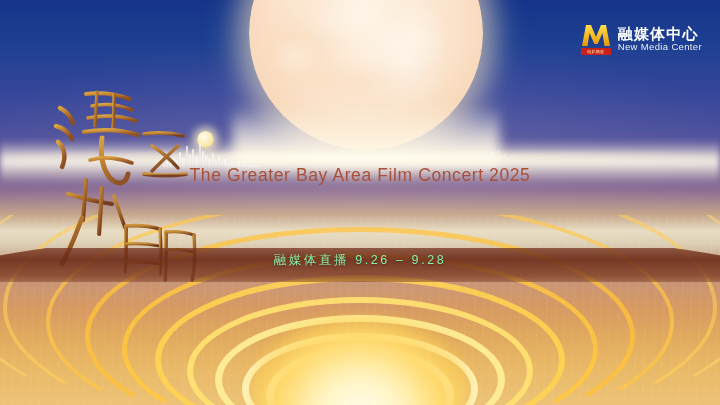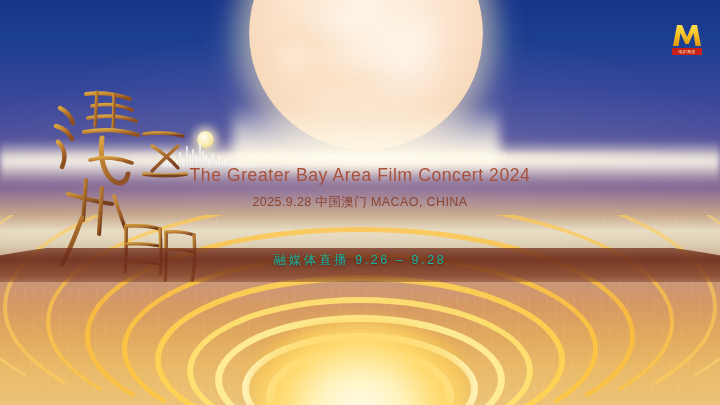--- a/index.html
+++ b/index.html
@@ -160,21 +160,21 @@
       rgba(120,55,34,.0) 0%,
       rgba(118,52,32,.72) 26%,
       rgba(108,44,26,.9) 48%,
       rgba(126,62,36,.78) 74%,
       rgba(150,88,50,.0) 100%);
     filter:blur(.4px);
   }
   .banner-text{
     position:absolute;left:0;right:0;top:254px;text-align:center;
     font-family:"Liberation Sans",sans-serif;
-    font-size:12.5px;letter-spacing:2.6px;color:#14b8a6;
+    font-size:12.5px;letter-spacing:2.6px;color:#86efac;
     text-shadow:0 1px 2px rgba(70,24,10,.6);
     line-height:1;
   }
 
   
   .logo{position:absolute;right:18px;top:24px;display:flex;align-items:center;gap:7px;}
   .logo-mark{position:relative;width:30px;height:30px;}
   .logo-m{width:30px;height:23px;display:block;}
   .logo-badge{
     position:absolute;left:0;bottom:-1px;width:30px;height:7px;
@@ -355,22 +355,21 @@
         <path d="M114 164 C124 163 134 164 142 167" stroke-width="3.4"></path>
         <path d="M114 182 C124 181 134 182 142 184" stroke-width="3"></path>
         <path d="M142 167 C143 184 143 200 140 212" stroke-width="3.4"></path>
       </g>
     </svg>
   </div>
 
   <div class="haze"></div>
 
   <div class="titles">
-    <div class="title-en">The Greater Bay Area Film Concert 2024</div>
-    <div class="subline">2025.9.28 中国澳门 MACAO, CHINA</div>
+    <div class="title-en">The Greater Bay Area Film Concert 2025</div>
   </div>
 
   <div class="banner-wrap">
     <div class="banner"></div>
   </div>
   <div class="banner-text">融媒体直播 9.26 – 9.28</div>
 
   <div class="logo">
     <div class="logo-mark">
       <svg class="logo-m" viewBox="0 0 30 23" xmlns="http://www.w3.org/2000/svg" aria-hidden="true">
@@ -378,15 +377,19 @@
           <linearGradient id="mg" x1="0" y1="0" x2="0" y2="1">
             <stop offset="0%" stop-color="#ffe14d"></stop>
             <stop offset="55%" stop-color="#f5b820"></stop>
             <stop offset="100%" stop-color="#e09a0c"></stop>
           </linearGradient>
         </defs>
         <path d="M1 22 L5 1 L10 1 L15 13 L20 1 L25 1 L29 22 L23.5 22 L21.5 9 L16.6 20 L13.4 20 L8.5 9 L6.5 22 Z" fill="url(#mg)"></path>
       </svg>
       <div class="logo-badge">电影频道</div>
     </div>
+    <div class="logo-text">
+      <div class="logo-cn">融媒体中心</div>
+      <div class="logo-en">New Media Center</div>
+    </div>
   </div>
 
 </div>
 
 </body></html>

